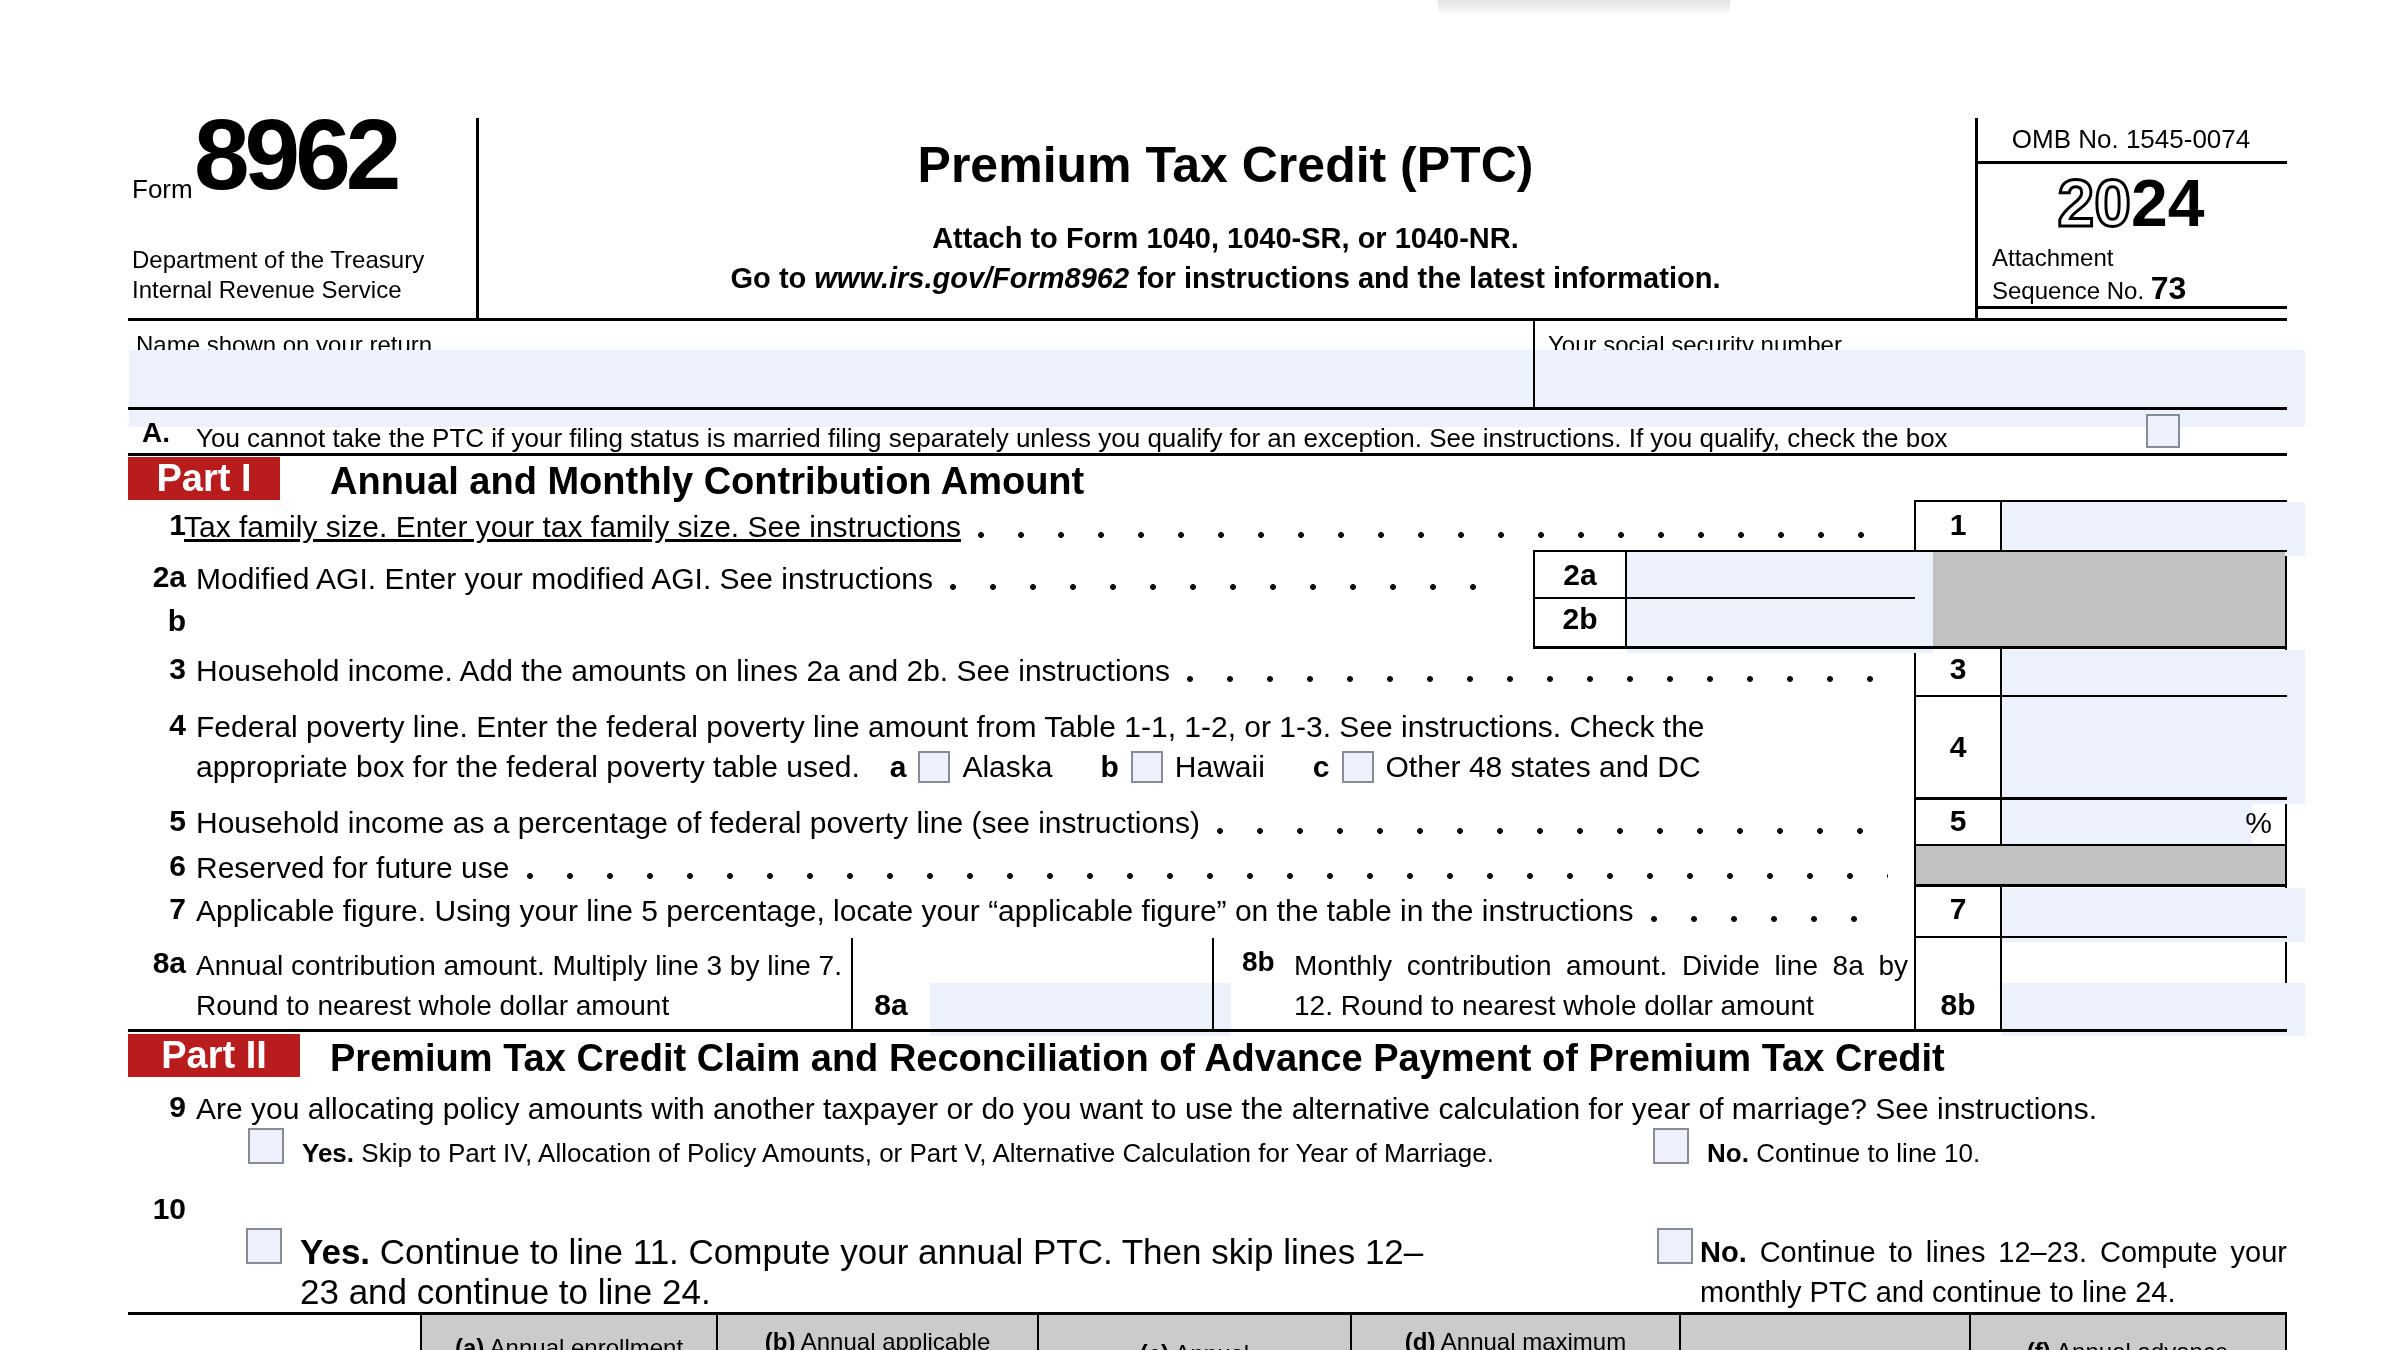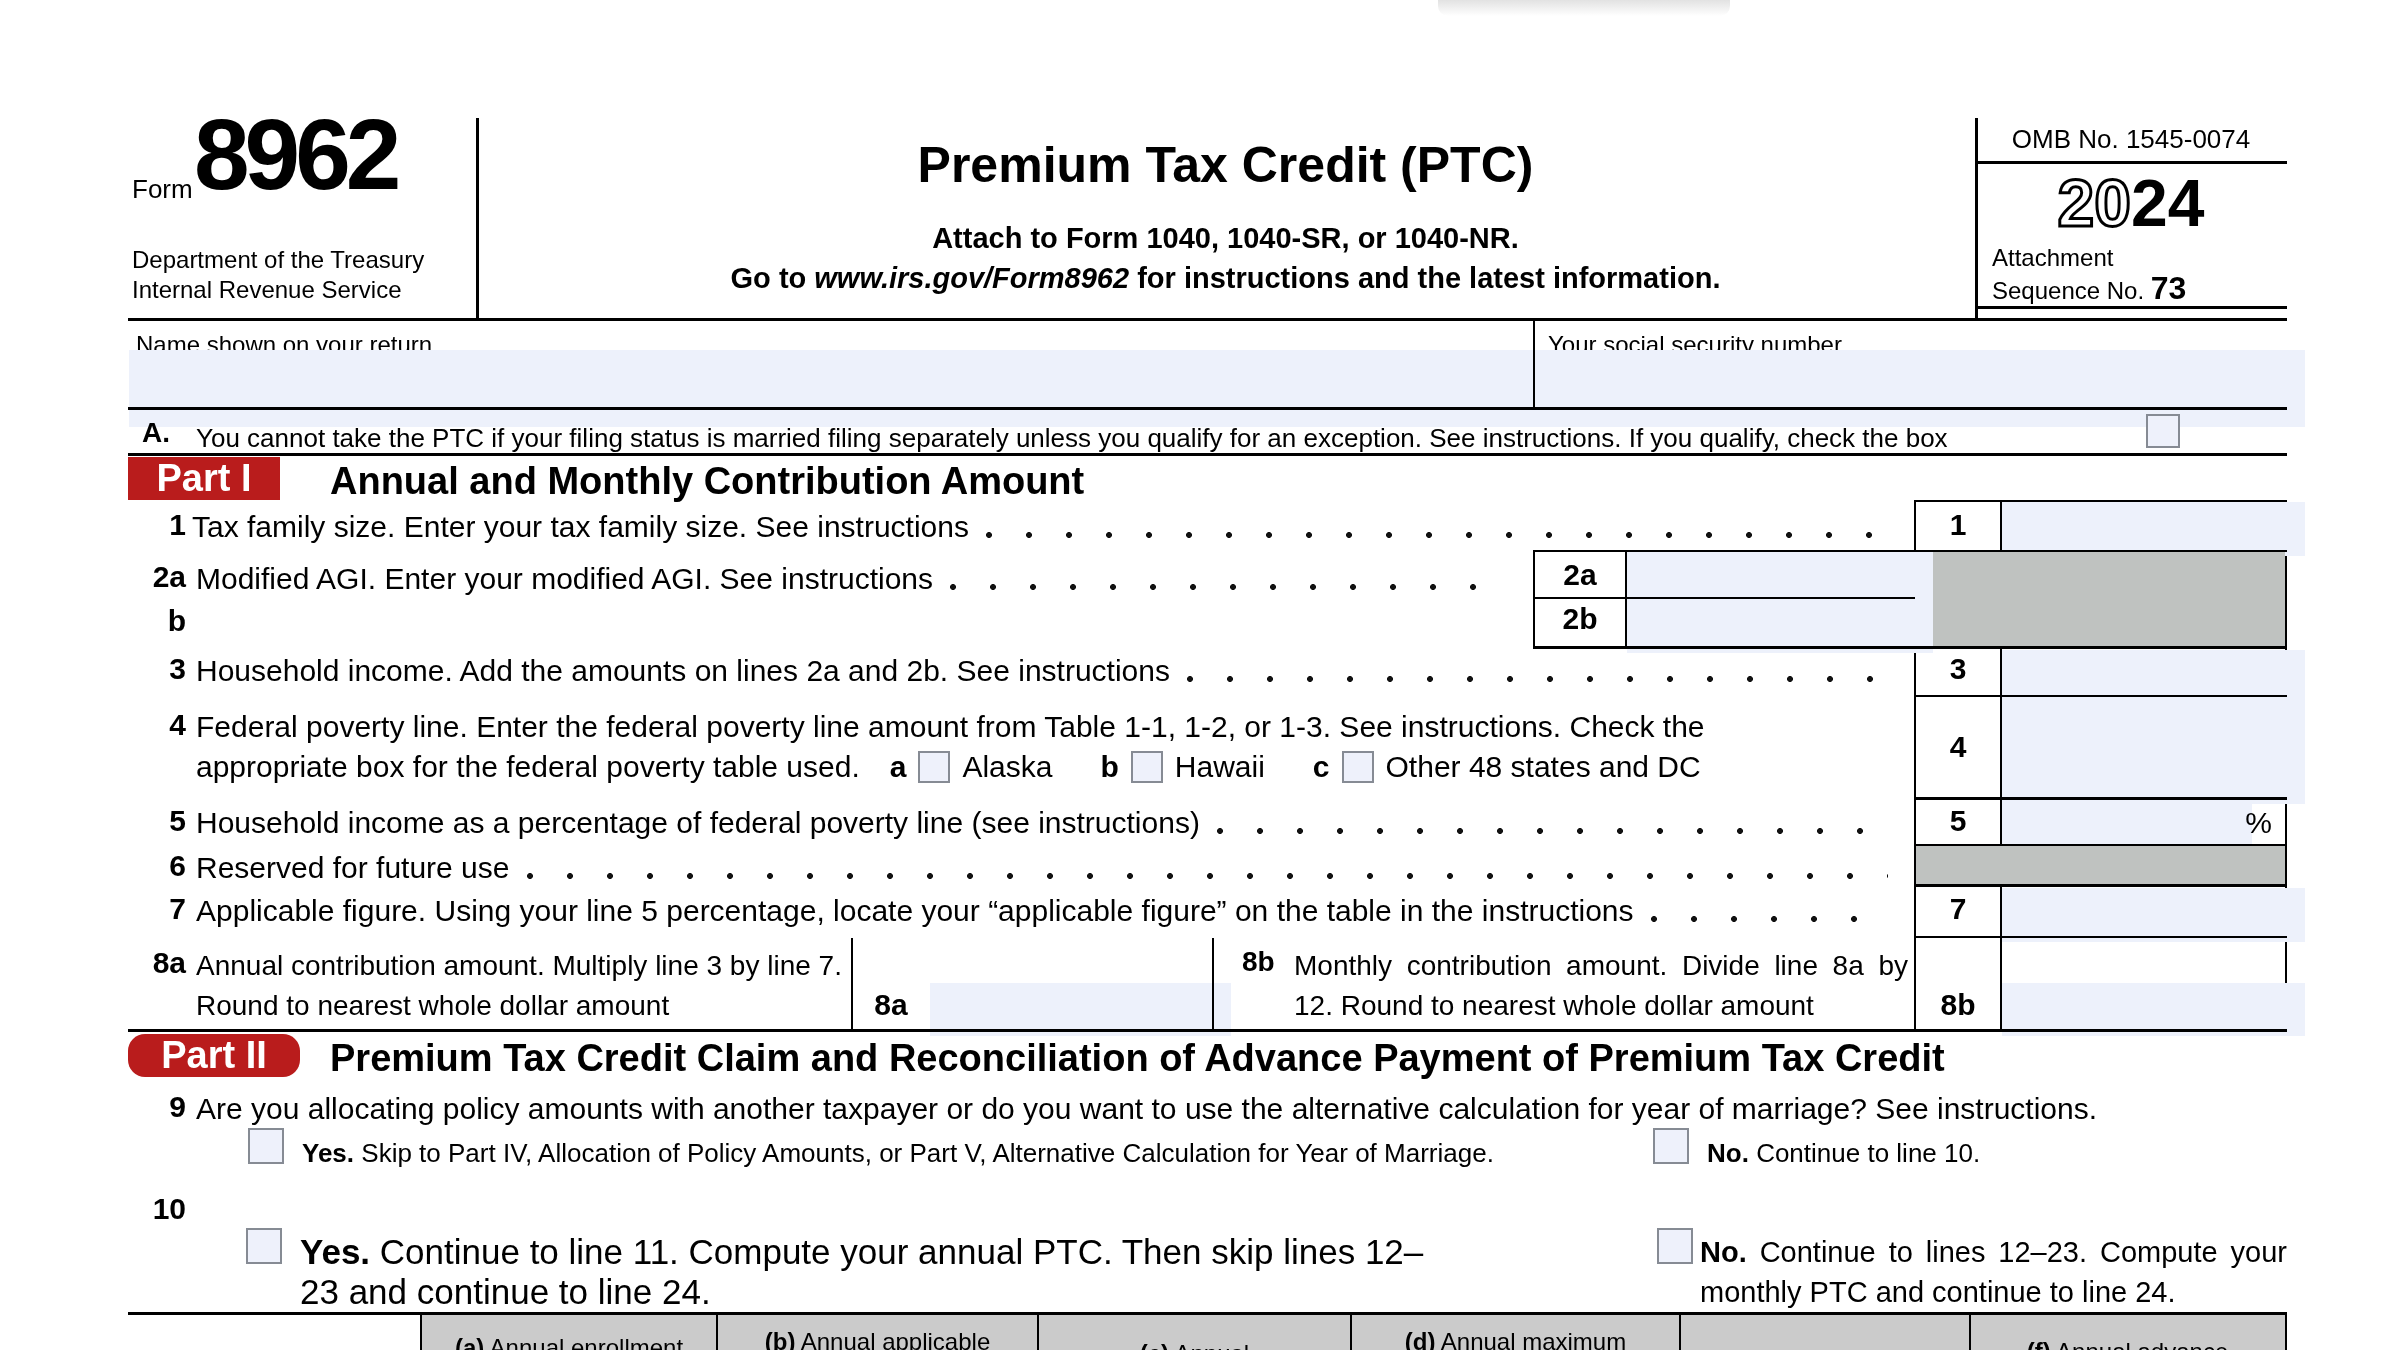--- a/index.html
+++ b/index.html
@@ -76,21 +76,21 @@
 
   <div class="tab" style="left:128px;top:457px;width:152px;height:43px;">Part I</div>
   <div class="ptitle" style="left:330px;top:460px;">Annual and Monthly Contribution Amount</div>
 
   <div class="vl" style="left:1914px;top:500px;width:2px;height:531px;"></div>
   <div class="vl" style="left:2000px;top:500px;width:2px;height:531px;"></div>
   <div class="vl" style="left:2285px;top:500px;width:2px;height:531px;"></div>
   <div class="hl" style="left:1914px;top:500px;width:373px;height:2px;"></div>
 
   <div class="num" style="top:508px;">1</div>
-  <div class="row" style="left:192px;top:508px;width:1706px;">
+  <div class="row" style="left:184px;top:508px;width:1706px;text-decoration:underline;">
     <span class="txt" style="position:static;">Tax family size. Enter your tax family size. See instructions</span>
     <span class="leader"></span>
   </div>
   <div class="cellnum" style="top:508px;">1</div>
   <div class="fld" style="left:2002px;top:502px;width:283px;height:46px;font-size:28px;padding:4px 10px;"></div>
   <div class="hl" style="left:1533px;top:550px;width:754px;height:2px;"></div>
 
   <div class="num" style="top:560px;">2a</div>
   <div class="row" style="left:196px;top:560px;width:1326px;">
     <span class="txt" style="position:static;">Modified AGI. Enter your modified AGI. See instructions</span>
@@ -172,21 +172,21 @@
   <div class="vl" style="left:851px;top:938px;width:2px;height:92px;"></div>
   <div class="abs b" style="left:853px;top:988px;width:76px;text-align:center;font-size:30px;">8a</div>
   <div class="fld" style="left:930px;top:983px;width:281px;height:45px;font-size:26px;padding:4px 10px;"></div>
   <div class="vl" style="left:1212px;top:938px;width:2px;height:92px;"></div>
   <div class="abs b" style="left:1242px;top:946px;font-size:28px;">8b</div>
   <div class="abs wrap" style="left:1294px;top:946px;width:614px;font-size:28px;line-height:40px;text-align:justify;">Monthly contribution amount. Divide line 8a by 12. Round to nearest whole dollar amount</div>
   <div class="abs b" style="left:1916px;top:988px;width:84px;text-align:center;font-size:30px;">8b</div>
   <div class="fld" style="left:2002px;top:983px;width:283px;height:45px;font-size:26px;padding:4px 10px;"></div>
   <div class="hl" style="left:128px;top:1029px;width:2159px;height:3px;"></div>
 
-  <div class="tab" style="left:128px;top:1034px;width:172px;height:43px;border-radius:17px;">Part II</div>
+  <div class="tab" style="left:128px;top:1034px;width:172px;height:43px;">Part II</div>
   <div class="ptitle" style="left:330px;top:1037px;">Premium Tax Credit Claim and Reconciliation of Advance Payment of Premium Tax Credit</div>
 
   <div class="num" style="top:1090px;">9</div>
   <div class="txt" style="left:196px;top:1090px;">Are you allocating policy amounts with another taxpayer or do you want to use the alternative calculation for year of marriage? See instructions.</div>
   <div class="cb" style="left:248px;top:1128px;width:36px;height:36px;"></div>
   <div class="txt" style="left:302px;top:1134px;font-size:26px;">
     <span class="b">Yes.</span>
     <span>Skip to Part IV, Allocation of Policy Amounts, or Part V, Alternative Calculation for Year of Marriage.</span>
   </div>
   <div class="cb" style="left:1653px;top:1128px;width:36px;height:36px;"></div>

